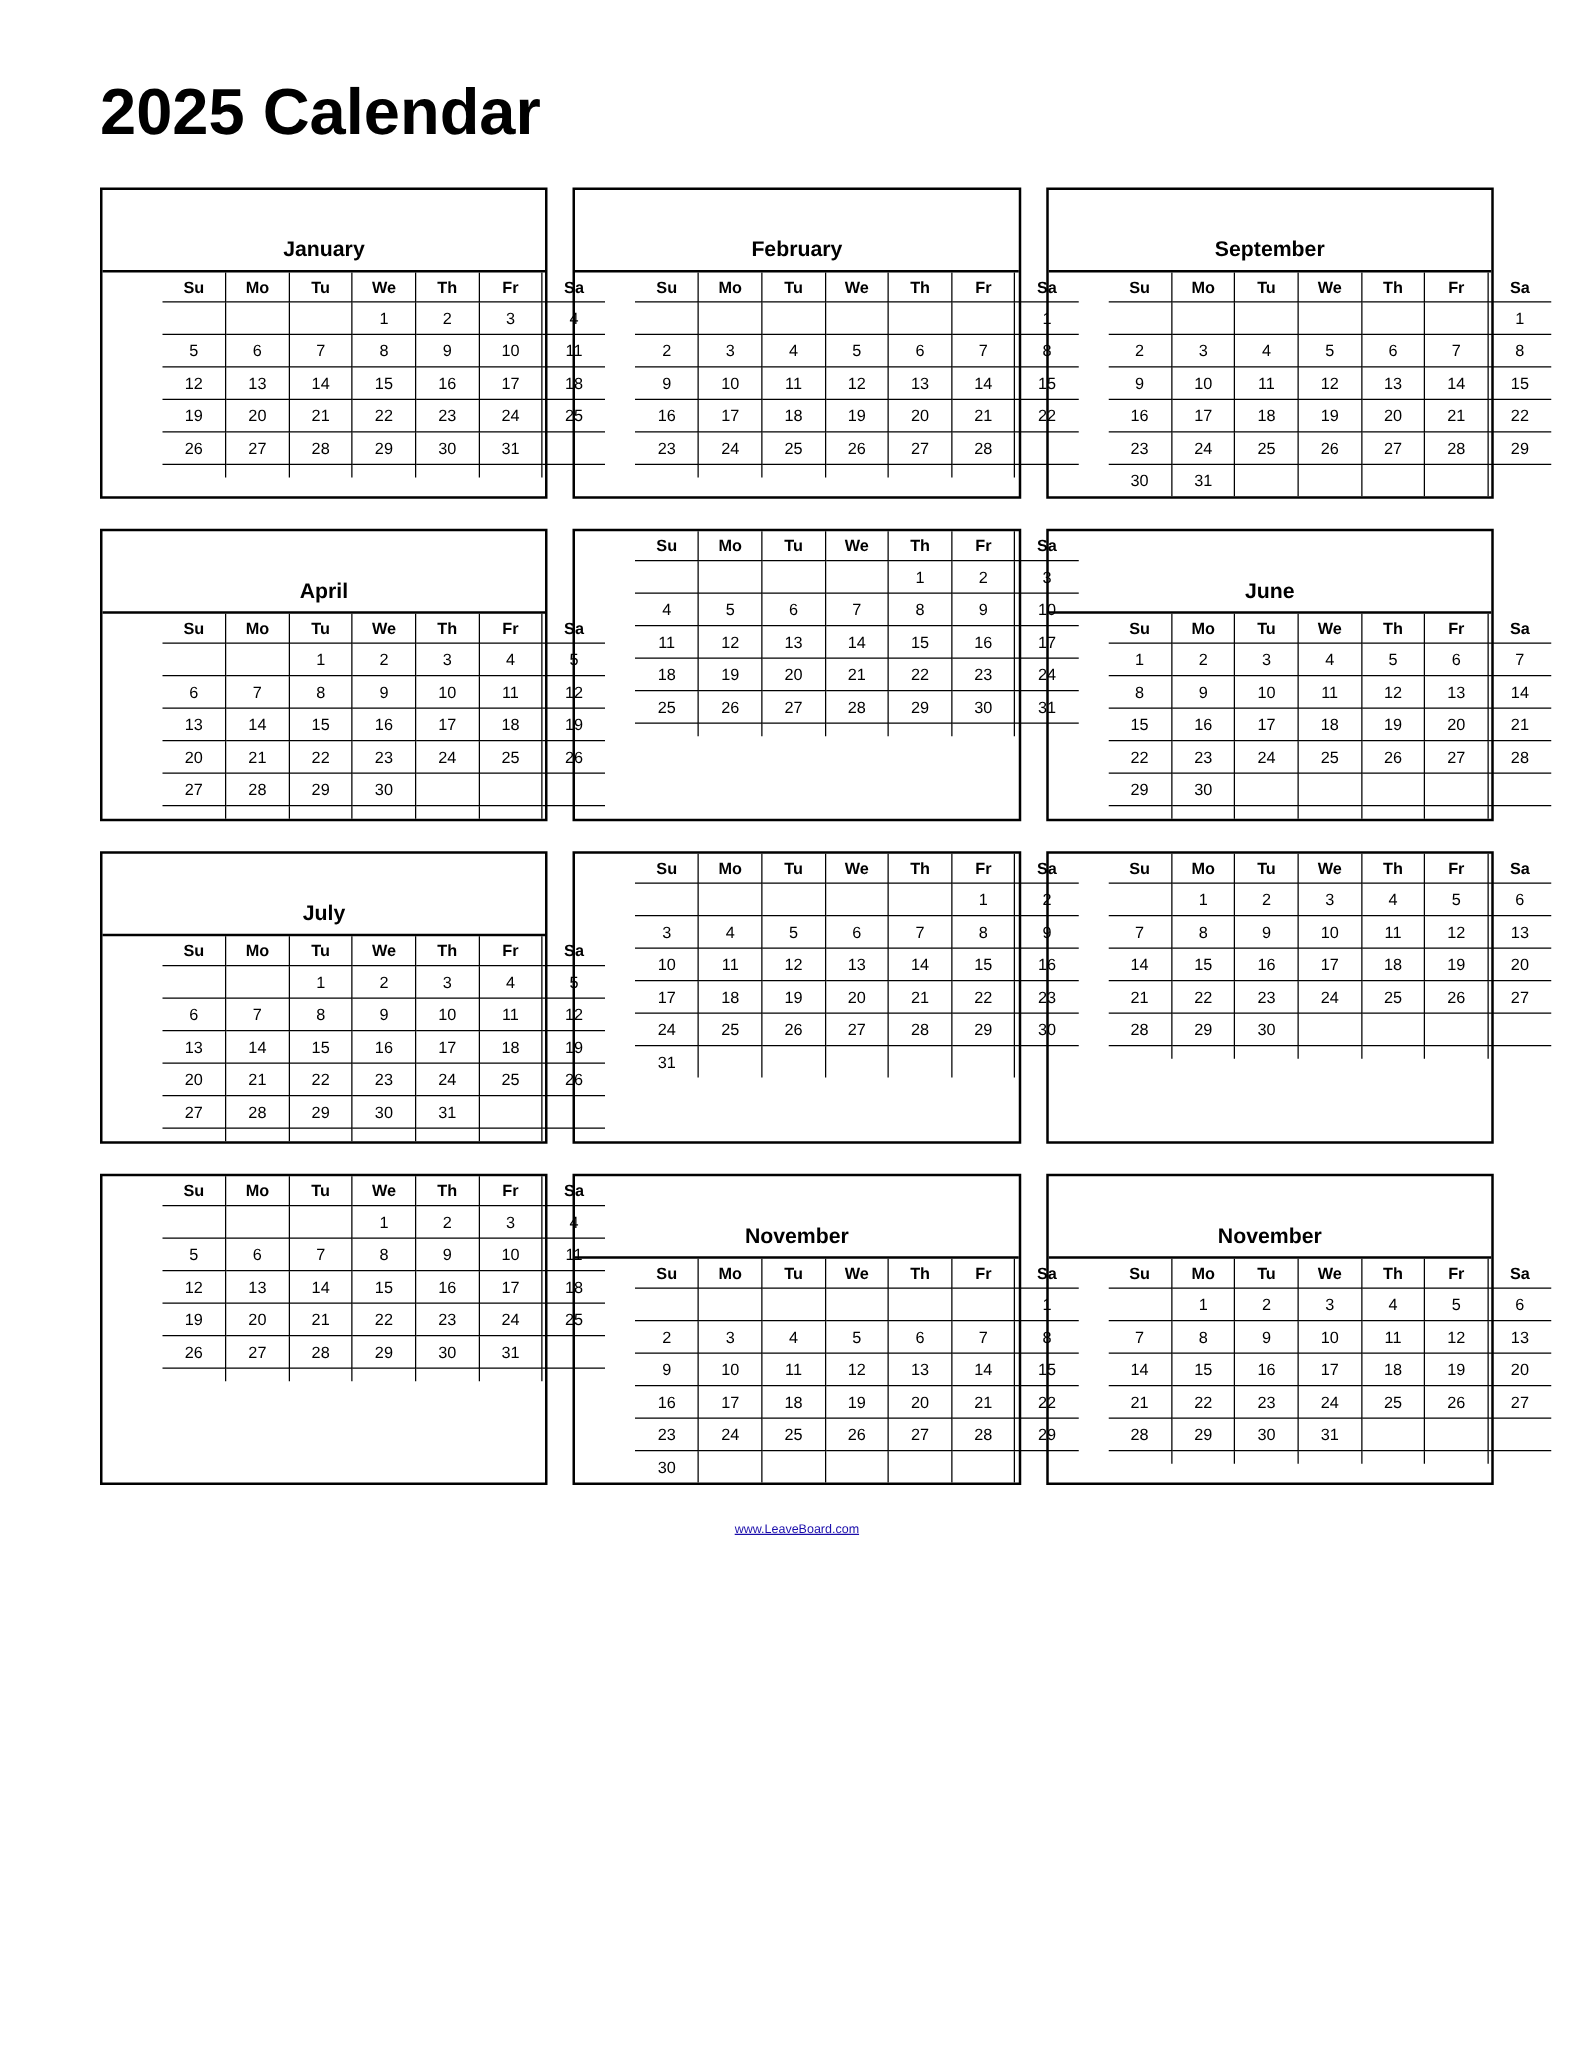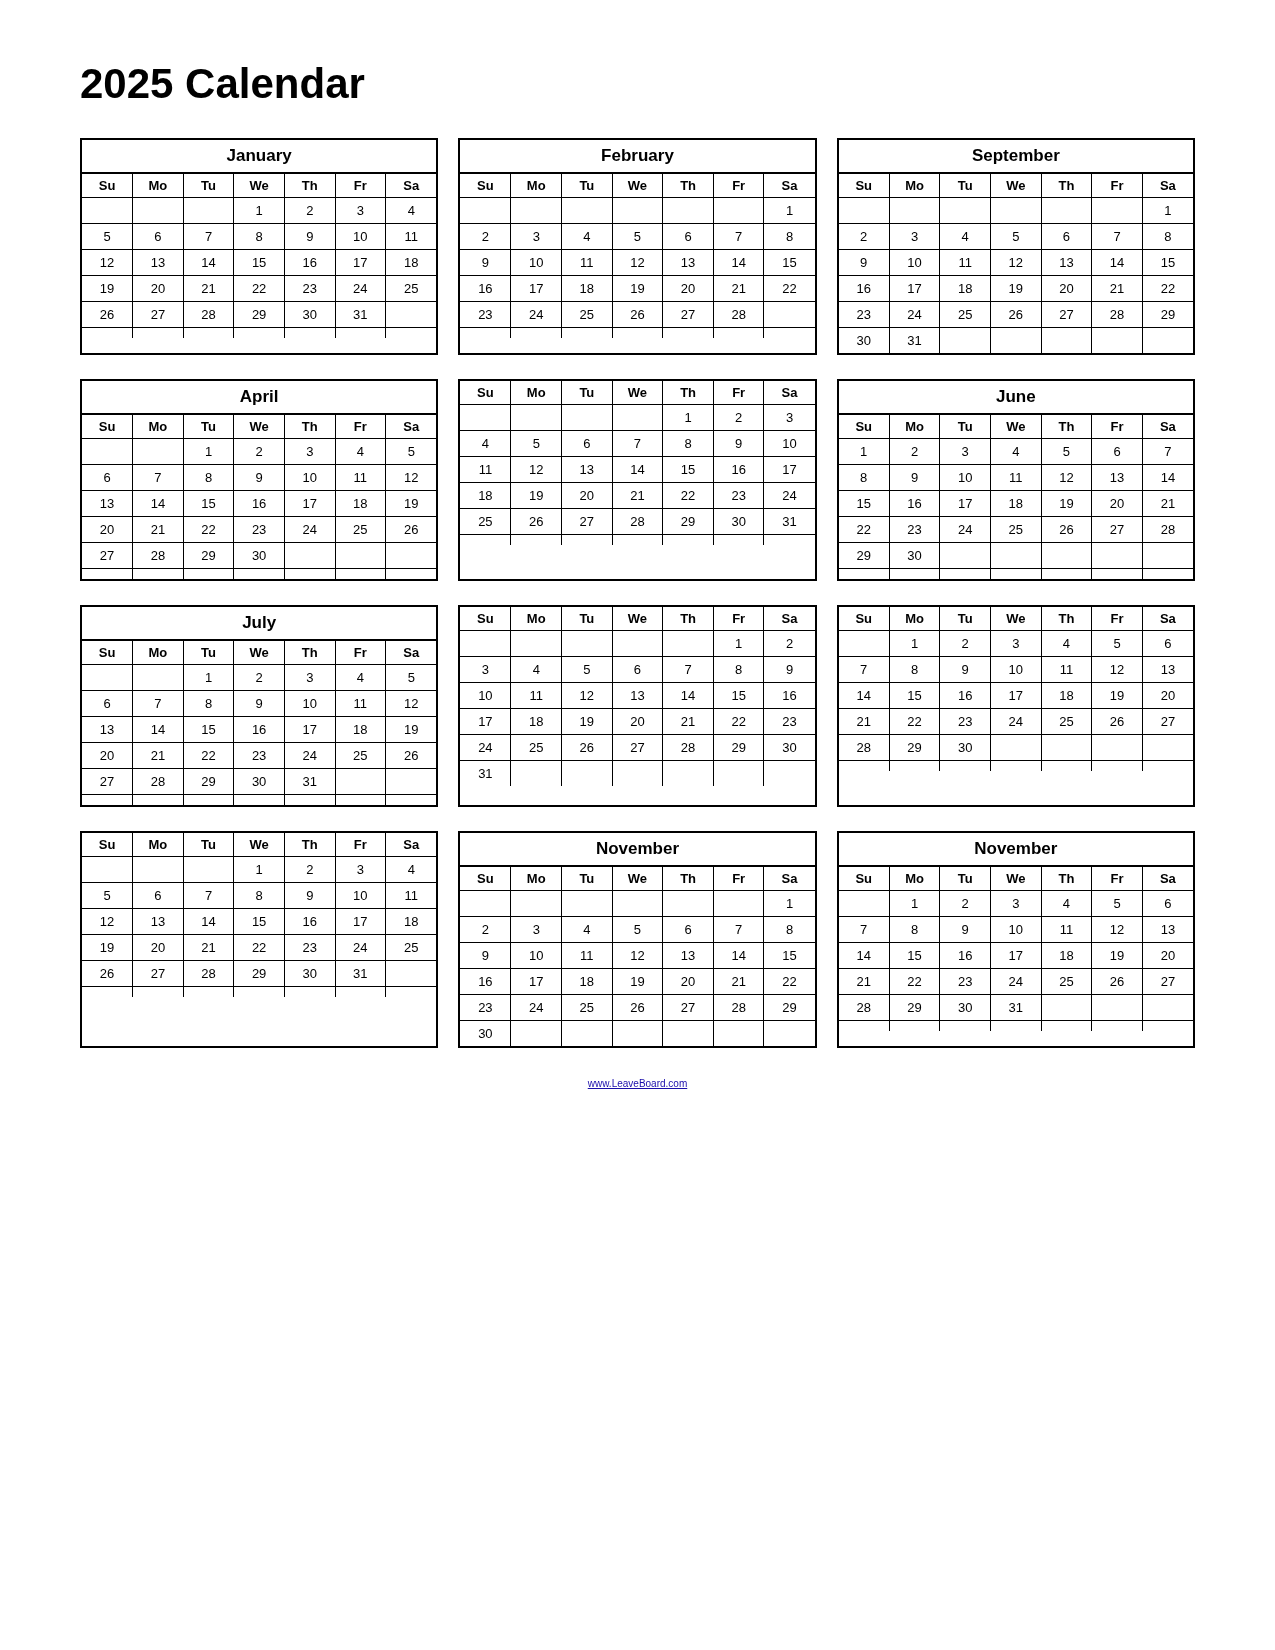--- a/index.html
+++ b/index.html
@@ -4,43 +4,45 @@
   <style>
     * { margin: 0; padding: 0; box-sizing: border-box; }
     body {
       background: #fff;
       font-family: Arial, sans-serif;
       width: 1275px;
       min-height: 1650px;
       padding: 60px 80px;
     }
     h1 {
-      font-size: 42px;
+      font-size: 52px;
       font-weight: bold;
       margin-bottom: 30px;
       color: #000;
     }
     .calendar-grid {
       display: grid;
       grid-template-columns: repeat(3, 1fr);
       gap: 24px 20px;
     }
     .month {
       border: 2px solid #000;
     }
     .month-title {
       text-align: center;
       font-weight: bold;
       font-size: 17px;
       padding: 6px 2px;
       border-bottom: 2px solid #000;
+      margin-top: 32px;
     }
     table {
       width: 100%;
       border-collapse: collapse;
+      margin-left: 48px;
     }
     th {
       font-size: 13px;
       font-weight: bold;
       text-align: center;
       padding: 4px 2px;
       border-right: 1px solid #000;
       border-bottom: 1px solid #000;
     }
     th:last-child { border-right: none; }

